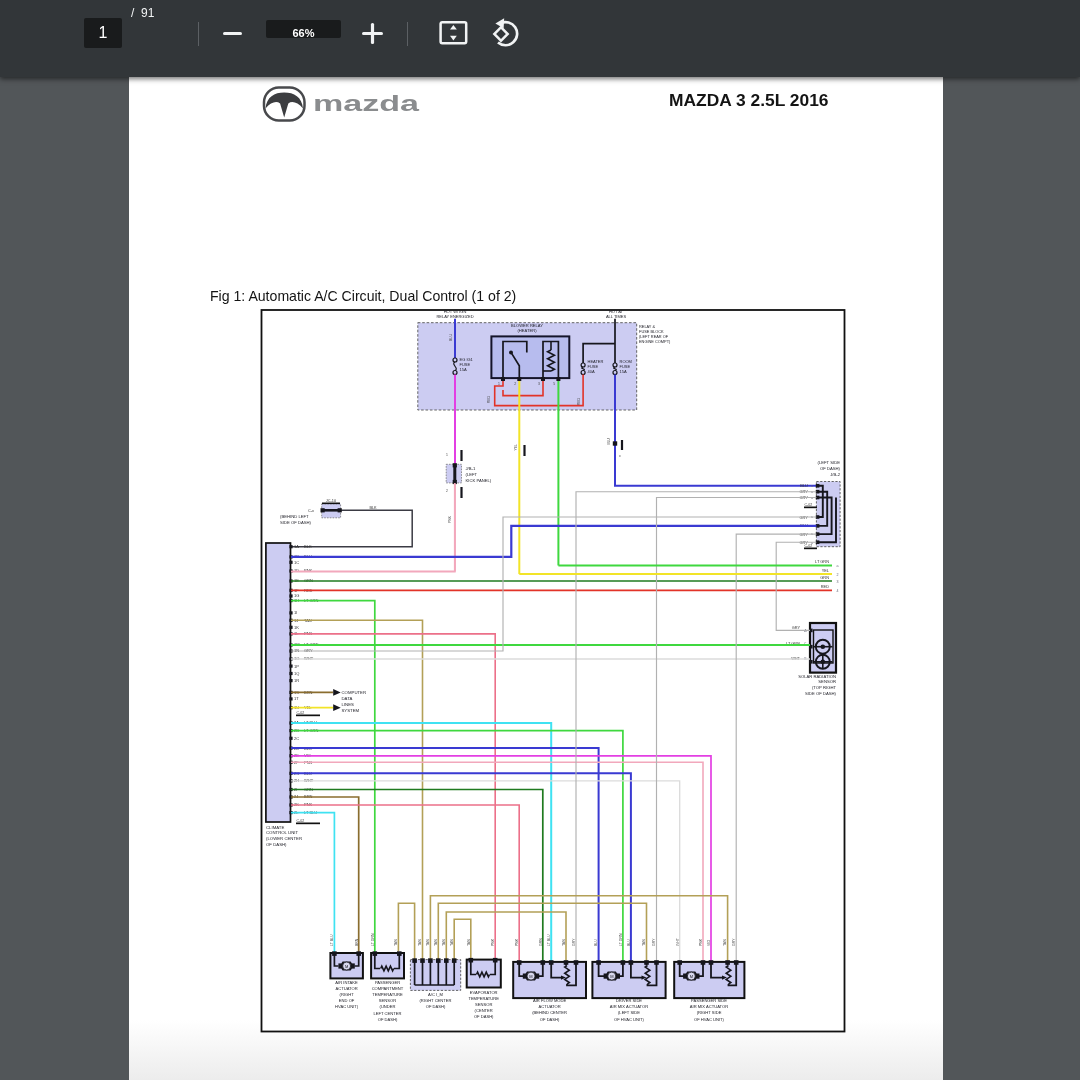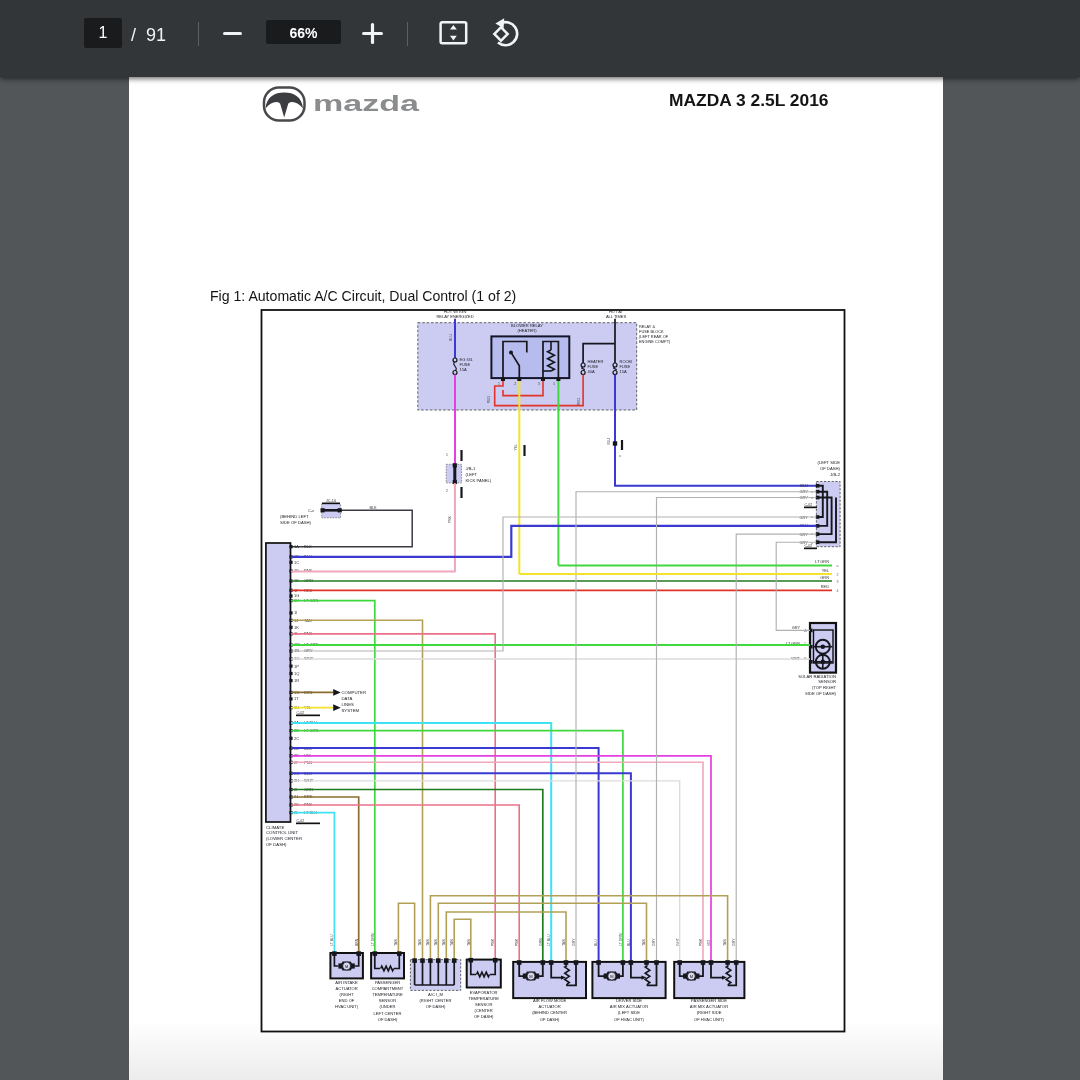--- a/index.html
+++ b/index.html
@@ -9,24 +9,24 @@
 #page{position:absolute;left:128.5px;top:77px;width:814.5px;height:1003px;background:#fff;}
 #pagefade{position:absolute;left:128.5px;top:1020px;width:814.5px;height:60px;
  background:linear-gradient(#ffffff,#ececec);}
 #dsvg{position:absolute;left:0;top:0;z-index:2;}
 .white{color:#f1f3f4}
 </style></head><body>
 <div id="page"></div>
 <div id="pagefade"></div>
 <div id="toolbar">
  <div class="tbox" style="left:84px;top:18px;width:38px;height:30px;line-height:30px;font-size:16px;">1</div>
- <div class="white" style="position:absolute;left:131px;top:25px;font-size:18px;">/&nbsp; 91</div>
+ <div class="white" style="position:absolute;left:131px;top:6px;font-size:12px;">/&nbsp; 91</div>
  <div style="position:absolute;left:198px;top:22px;width:1px;height:24px;background:#5c6064;"></div>
  <div style="position:absolute;left:223px;top:31.5px;width:19px;height:3.2px;border-radius:2px;background:#f1f3f4;"></div>
- <div class="tbox" style="left:266px;top:20px;width:75px;height:24px;line-height:26px;font-size:14px;font-weight:600;">66%</div>
+ <div class="tbox" style="left:266px;top:20px;width:75px;height:18px;line-height:26px;font-size:11px;font-weight:600;">66%</div>
  <svg style="position:absolute;left:360px;top:21px;" width="25" height="25" viewBox="0 0 25 25">
    <rect x="2" y="10.9" width="21" height="3.2" rx="1.5" fill="#f1f3f4"></rect>
    <rect x="10.9" y="2" width="3.2" height="21" rx="1.5" fill="#f1f3f4"></rect>
     </svg>
  <div style="position:absolute;left:407px;top:22px;width:1px;height:24px;background:#5c6064;"></div>
  <svg style="position:absolute;left:438px;top:19px;" width="31" height="27" viewBox="0 0 31 27">
    <rect x="2.6" y="3.2" width="25.6" height="21" rx="1.6" fill="none" stroke="#f1f3f4" stroke-width="2.5"></rect>
    <path d="M15.4,6 L18.8,10.6 L12,10.6 Z" fill="#f1f3f4"></path>
    <path d="M15.4,21.4 L18.8,16.8 L12,16.8 Z" fill="#f1f3f4"></path>
     </svg>

